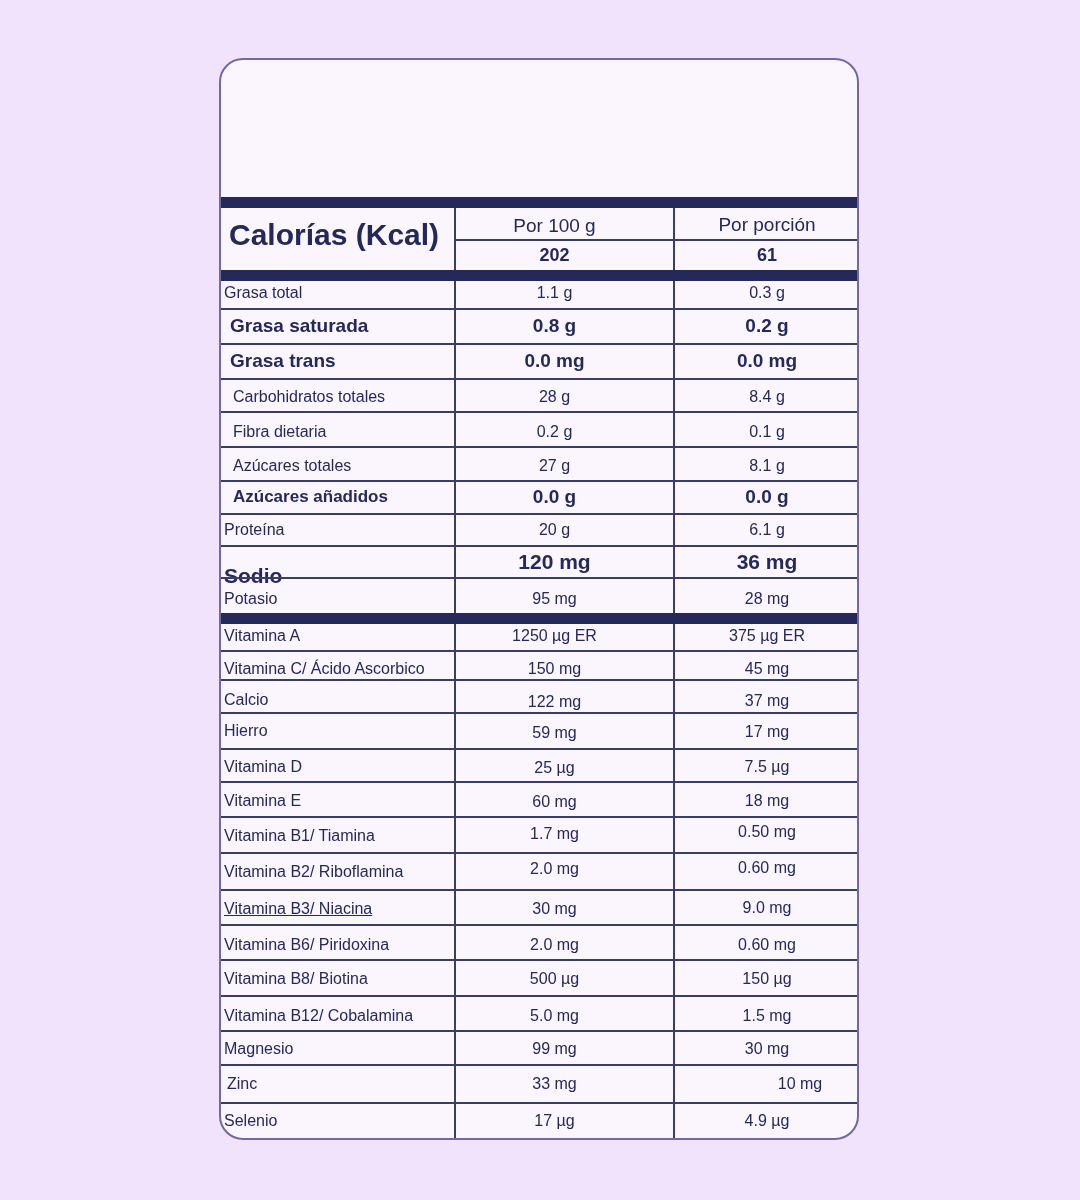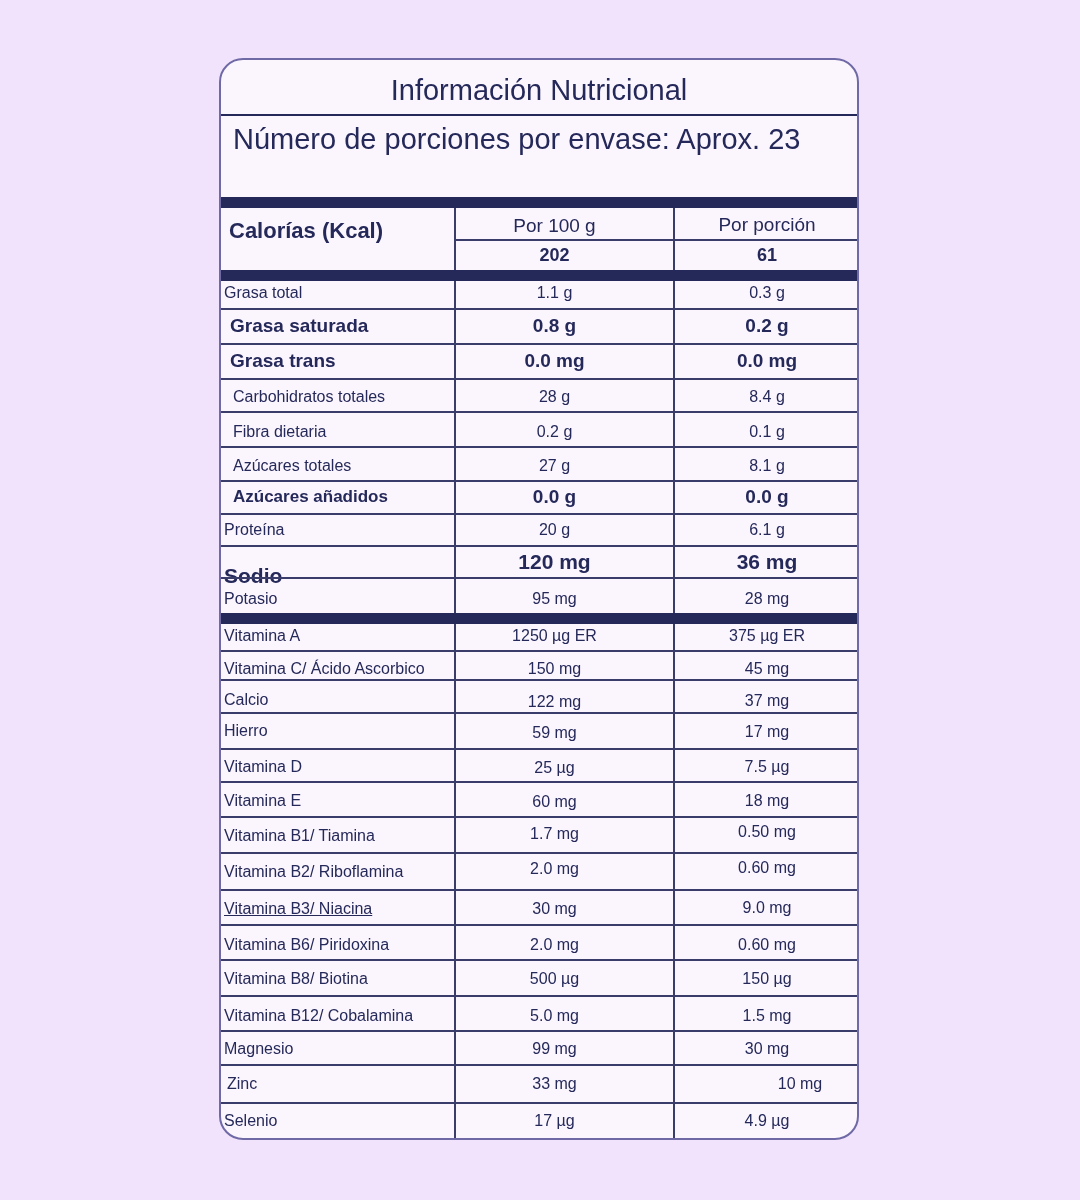--- a/index.html
+++ b/index.html
@@ -43,32 +43,30 @@
   .c2 { left: 235px; width: 197px; text-align: center; }
   .c3 { left: 454px; width: 184px; text-align: center; }
   .b18 { font-weight: bold; font-size: 19px; }
   .b20 { font-weight: bold; font-size: 21px; }
   .b19 { font-weight: bold; font-size: 18px; }
 </style>
 </head>
 <body>
 
 <div class="label">
-  <div class="title">Información Nutricional</div>
   <div class="serving">
-    <span class="l2">Número de porciones por envase: Aprox. 23</span>
   </div>
 
   <div class="bar" style="top:137px;height:11px;"></div>
 
   <div class="vline" style="left:233px;top:148px;height:932px;"></div>
   <div class="vline" style="left:452px;top:148px;height:932px;"></div>
   <div class="hline" style="left:233px;width:407px;top:179px;"></div>
 
-  <div class="cell b18" style="left:8px;top:158px;font-size:22px;">Calorías (Kcal)</div>
+  <div class="cell b18" style="left:8px;top:158px;font-size:30px;">Calorías (Kcal)</div>
   <div class="cell c2" style="top:155px;font-size:19px;">Por 100 g</div>
   <div class="cell c3" style="top:154px;font-size:19px;">Por porción</div>
   <div class="cell c2 b19" style="top:185px;">202</div>
   <div class="cell c3 b19" style="top:185px;">61</div>
 
   <div class="bar" style="top:210px;height:11px;"></div>
 
   <div>
     <div class="cell c1" style="top:224px;">Grasa total</div>
     <div class="cell c2" style="top:224px;">1.1 g</div>

